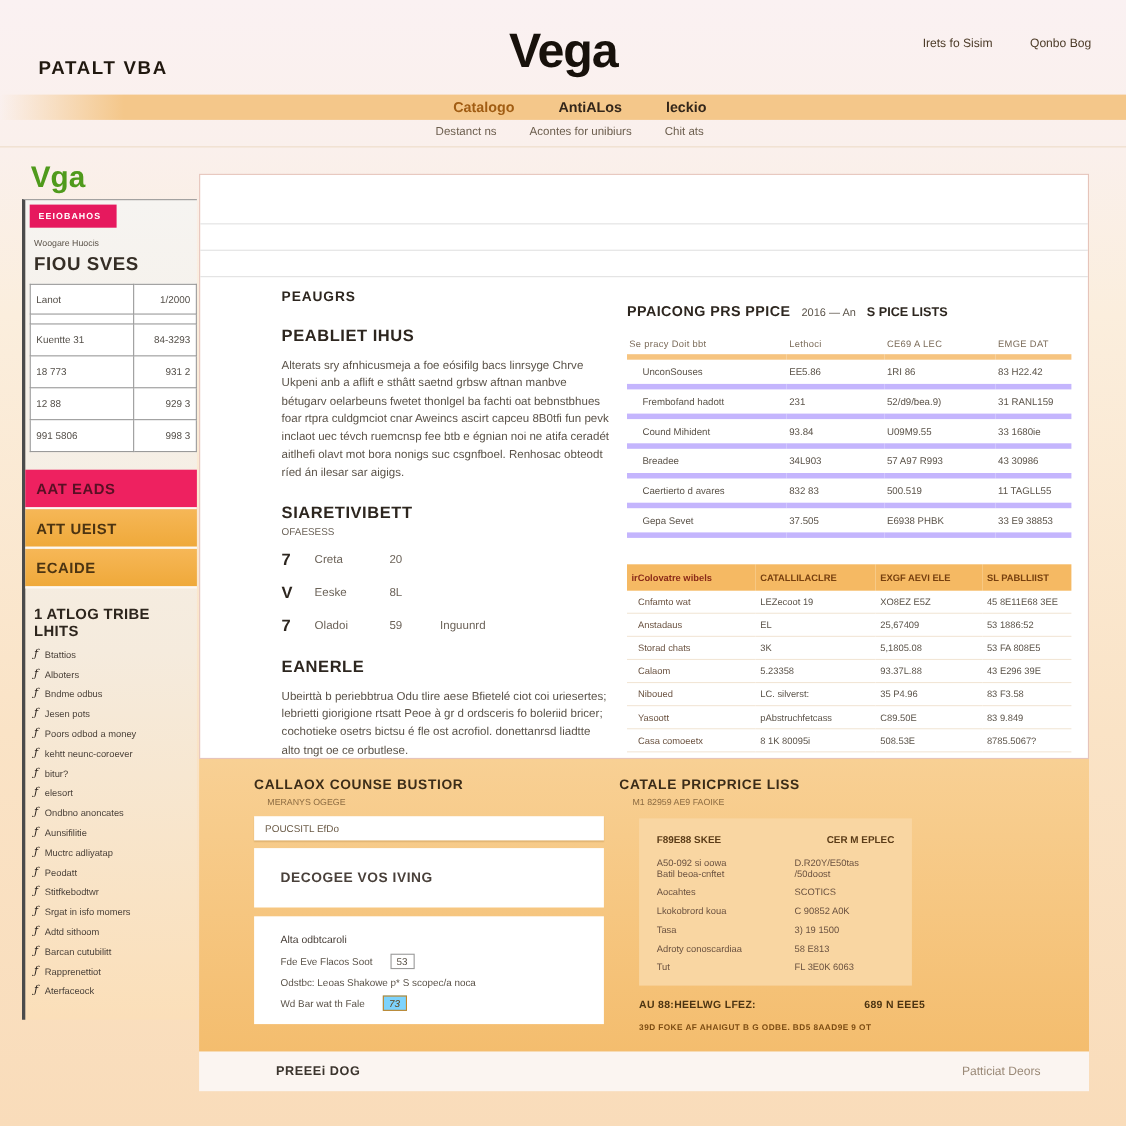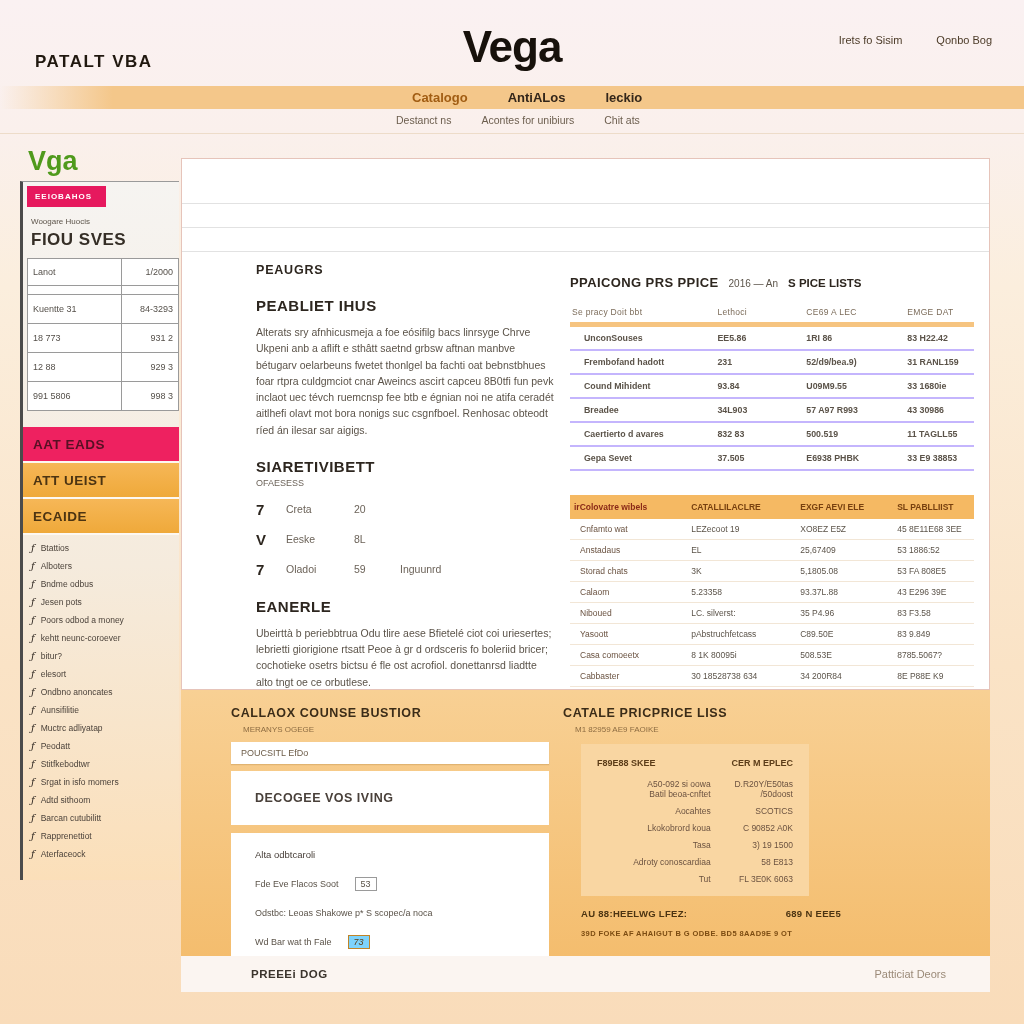--- a/index.html
+++ b/index.html
@@ -77,21 +77,21 @@
   .dd-button .dd-caret { font-size:10px; color:#8a8a8a; }
 
   .col-right { position:absolute; left:388px; top:116px; width:404px; }
   .price-head { display:flex; align-items:baseline; gap:10px; }
   .price-head .ph1 { font-size:13px; font-weight:bold; letter-spacing:0.4px; color:#2d261f; }
   .price-head .ph2 { font-size:10px; color:#5c544a; }
   .price-head .ph3 { font-size:11.5px; font-weight:bold; color:#2d261f; }
   table.t1 { width:100%; border-collapse:collapse; margin-top:12px; }
   table.t1 th { text-align:left; font-weight:normal; font-size:8.5px; color:#7c6c5a;
     letter-spacing:0.3px; padding:5px 2px; border-bottom:5px solid #f6c480; }
-  table.t1 td { font-size:8.8px; color:#5b5349; padding:6px 2px; border-bottom:2px solid #c4b5fd;font-weight:bold; }
+  table.t1 td { font-size:8.8px; color:#5b5349; padding:6px 2px; border-bottom:5px solid #c4b5fd; }
   table.t1 td:first-child { padding-left:14px; }
   table.t1 th:nth-child(1){width:36%;} table.t1 th:nth-child(2){width:22%;}
   table.t1 th:nth-child(3){width:25%;} table.t1 th:nth-child(4){width:17%;}
 
   table.t2 { width:100%; border-collapse:collapse; margin-top:24px; }
   table.t2 th { text-align:left; font-size:8.5px; font-weight:bold; color:#77400f;
     background:#f5b963; padding:7px 4px; }
   table.t2 th:first-child { color:#8a2a18; }
   table.t2 td { font-size:8.5px; color:#5b5349; padding:5px 4px; border-bottom:1px solid #f2e6d6; }
   table.t2 td:first-child { padding-left:10px; color:#6a5240; }
@@ -103,27 +103,27 @@
     background:linear-gradient(180deg,#f8d094 0%,#f4bd6e 100%); }
   .form-col { position:absolute; left:50px; top:16px; width:318px; }
   .band-title { font-size:12.5px; font-weight:bold; letter-spacing:0.6px; color:#3b2c18; }
   .band-sub { font-size:8px; color:#8d6c42; margin:5px 0 8px 12px; }
   .input-bar { background:#fff; height:22px; display:flex; align-items:center; padding-left:10px;
     font-size:9px; color:#6c5c48; box-shadow:0 1px 1px rgba(160,110,40,.25); cursor:text; }
   .white-box1 { background:#fff; margin-top:7px; height:54px; display:flex; align-items:center;
     padding-left:24px; font-size:12.5px; font-weight:bold; letter-spacing:0.5px; color:#49403a; }
   .white-box2 { background:#fff; margin-top:8px; padding:16px 10px 12px 24px; }
   .wb2-title { font-size:9.5px; color:#49403a; }
-  .wb2-row { display:flex; align-items:center; gap:16px; margin-top:17px; font-size:9px; color:#5b5349; }
+  .wb2-row { display:flex; align-items:center; gap:16px; margin-top:7px; font-size:9px; color:#5b5349; }
   .chip { border:1px solid #9a9a9a; padding:1px 5px; font-size:9px; color:#5b5349; cursor:pointer; }
   .chip.orange { border-color:#c08427; background:#7dd3fc; color:#5c3c10;font-style:italic; }
 
   .pricelist-col { position:absolute; left:382px; top:16px; width:420px; }
-  .inner-panel { background:#f9d6a2; width:228px; margin-left:18px; margin-top:10px;
-    padding:14px 16px 12px 16px;text-align:right; }
+  .inner-panel { background:#f9d6a2; width:248px; margin-left:18px; margin-top:10px;
+    padding:14px 16px 12px 16px; }
   .inner-head { display:flex; justify-content:space-between; font-size:9px; font-weight:bold;
     color:#5b3c18; margin-bottom:4px; }
   table.mini { width:100%; border-collapse:collapse; }
   table.mini td { font-size:8.5px; color:#6b5240; padding:7px 0 0 0; vertical-align:top;
     white-space:pre-line; }
   table.mini td:first-child { width:58%; }
   .total-row { display:flex; justify-content:space-between; width:260px; margin:12px 0 0 18px;
     font-size:9.5px; font-weight:bold; color:#4c3412; letter-spacing:0.3px; }
   .panel-note { margin:10px 0 0 18px; font-size:7.5px; font-weight:bold; color:#7c4c12;
     letter-spacing:0.4px; }
@@ -190,20 +190,21 @@
             </tr>
             <tr>
               <td>991   5806</td>
               <td>998  3</td>
             </tr>
           </tbody>
       </table>
       <div class="side-btn pink first">AAT EADS</div>
       <div class="side-btn orange">ATT UEIST</div>
       <div class="side-btn orange">ECAIDE</div>
+      <div class="side-list-heading">1 ATLOG TRIBE LHITS</div>
       <ul class="side-list">
           <li>
             <span class="li-icon">ƒ</span>
             <span>Btattios</span>
           </li>
           <li>
             <span class="li-icon">ƒ</span>
             <span>Alboters</span>
           </li>
           <li>

